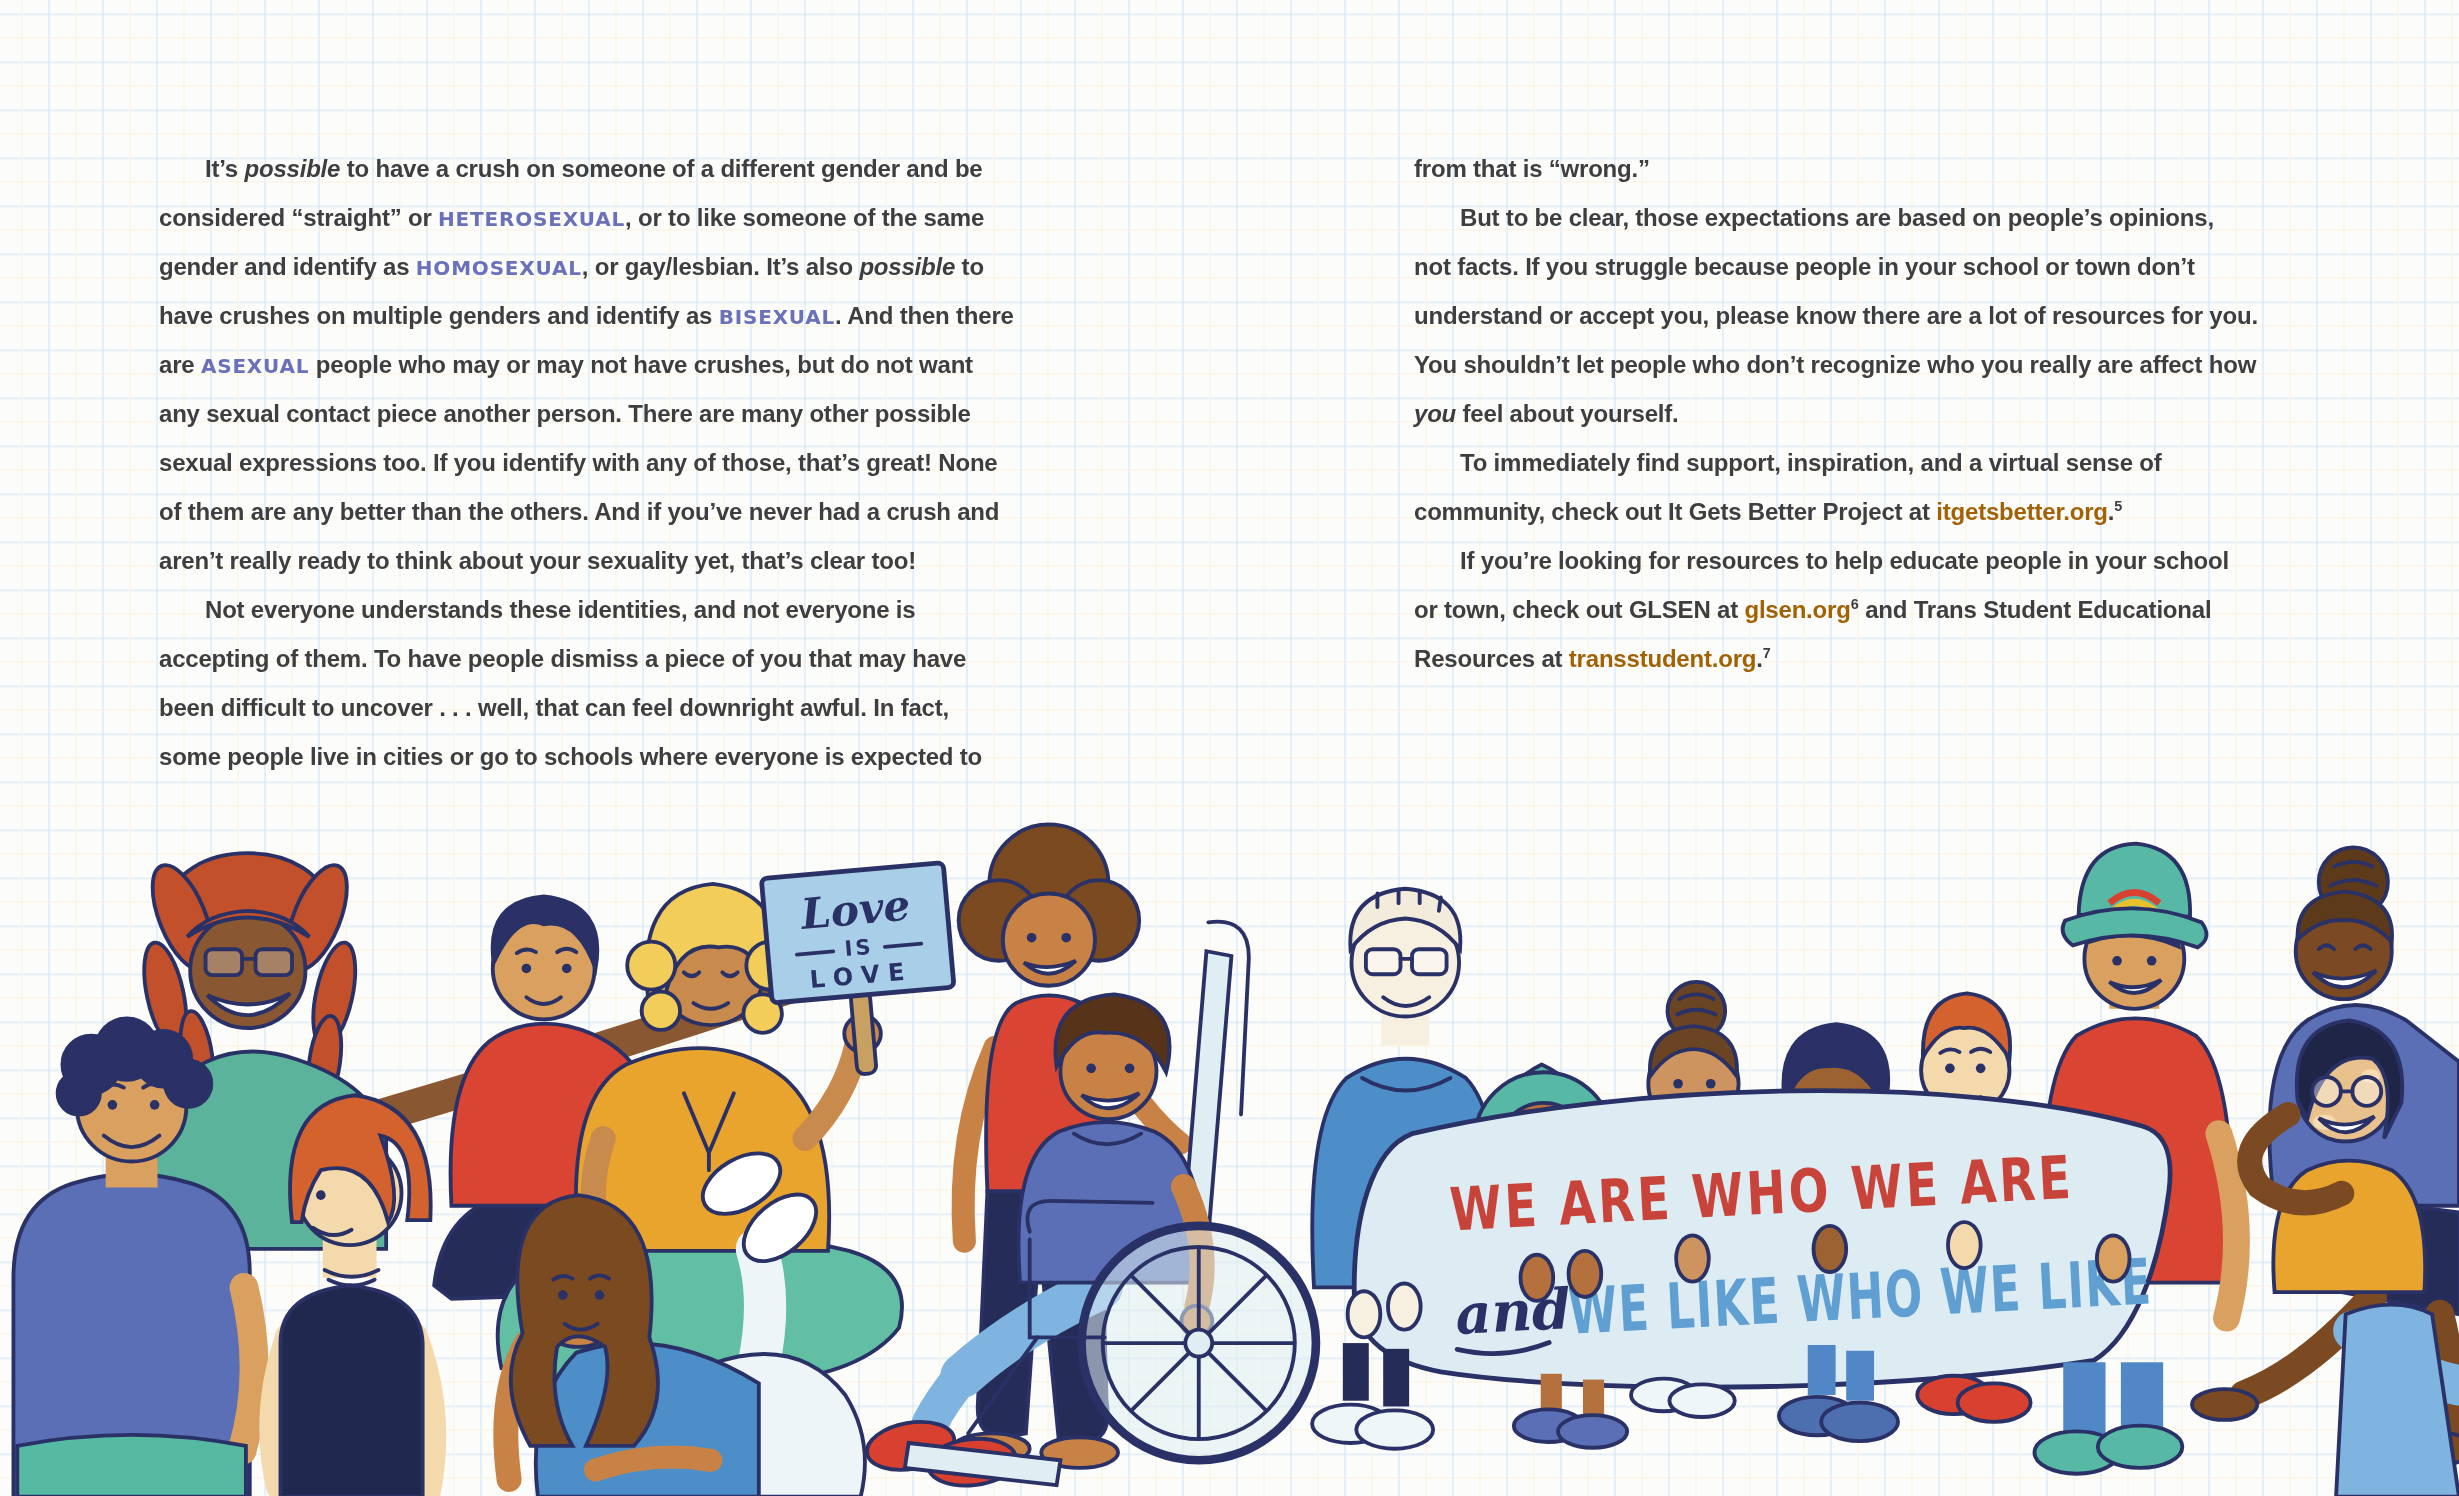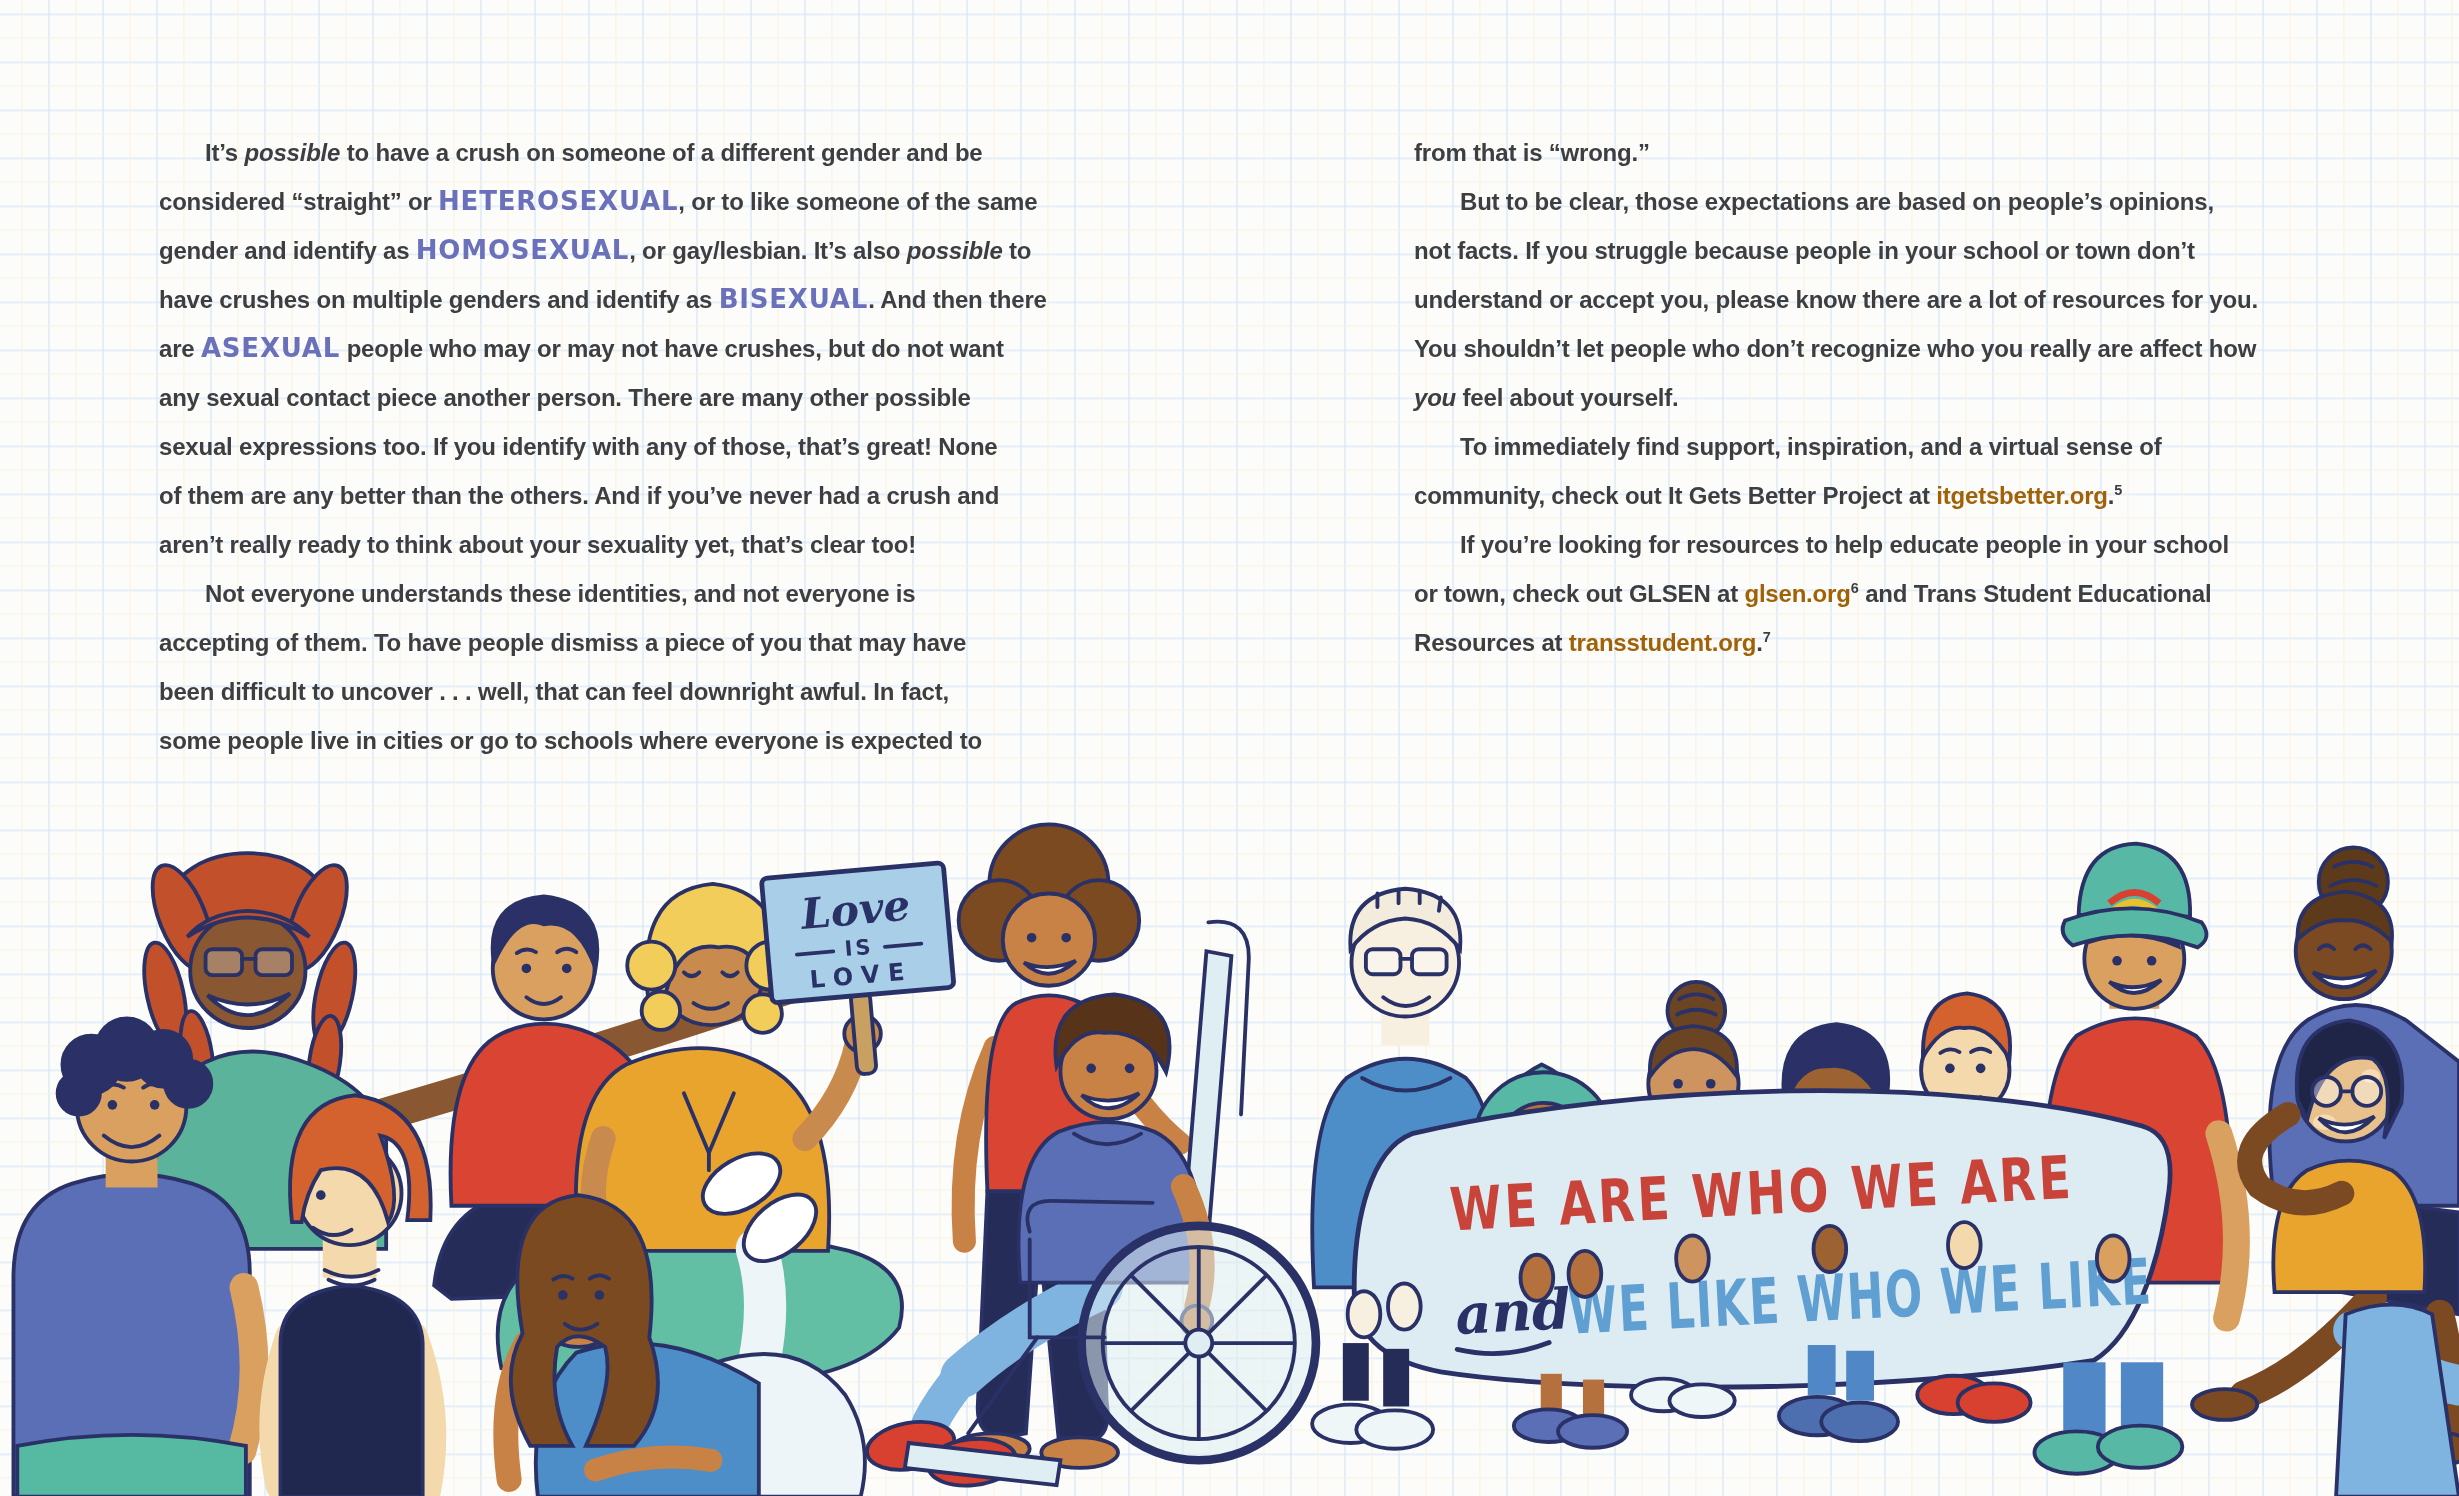--- a/index.html
+++ b/index.html
@@ -9,29 +9,29 @@
     background-image:
       linear-gradient(to right, rgba(250,242,220,0.55) 1.9px, transparent 1.9px),
       linear-gradient(to bottom, rgba(250,242,220,0.55) 1.9px, transparent 1.9px),
       linear-gradient(to right, rgba(206,226,246,0.50) 2.4px, transparent 2.4px),
       linear-gradient(to bottom, rgba(206,226,246,0.50) 2.4px, transparent 2.4px);
     background-size:54px 48px,54px 48px,54px 48px,54px 48px;
     background-position:21px 13.4px,21px 37px,48px 13.4px,48px 13.4px;
     font-family:"Liberation Sans",sans-serif;
   }
   .textcol{
-    position:absolute;top:128px;
+    position:absolute;top:144px;
     font-weight:bold;font-size:24px;color:#3e3e41;letter-spacing:-0.2px;
   }
   #left-text{left:159px;}
   #right-text{left:1414px;}
   .line{height:49px;line-height:49px;white-space:nowrap;}
   .ind{padding-left:46px;}
   .it{font-style:italic;}
-  .kw{font-family:"DejaVu Sans",sans-serif;color:#6a70b9;font-size:26px;letter-spacing:0.8px;}
+  .kw{font-family:"DejaVu Sans",sans-serif;color:#6a70b9;font-size:20px;letter-spacing:0.8px;}
   .lnk{color:#a16207;}
   .sup{vertical-align:super;font-size:14.4px;line-height:0;letter-spacing:0;}
   #art{position:absolute;left:0;top:0;pointer-events:none;}
   .f{stroke:#2a3166;stroke-width:4;}
   .f5{stroke:#2a3166;stroke-width:5;}
   .ln{stroke:#2a3166;stroke-width:4;fill:none;stroke-linecap:round;}
   .arm{fill:none;stroke-linecap:round;}
   .eye{fill:#2a3166;}
   text{font-family:"DejaVu Sans",sans-serif;font-weight:bold;}
   .script{font-family:"DejaVu Serif",serif;font-style:italic;font-weight:bold;}

